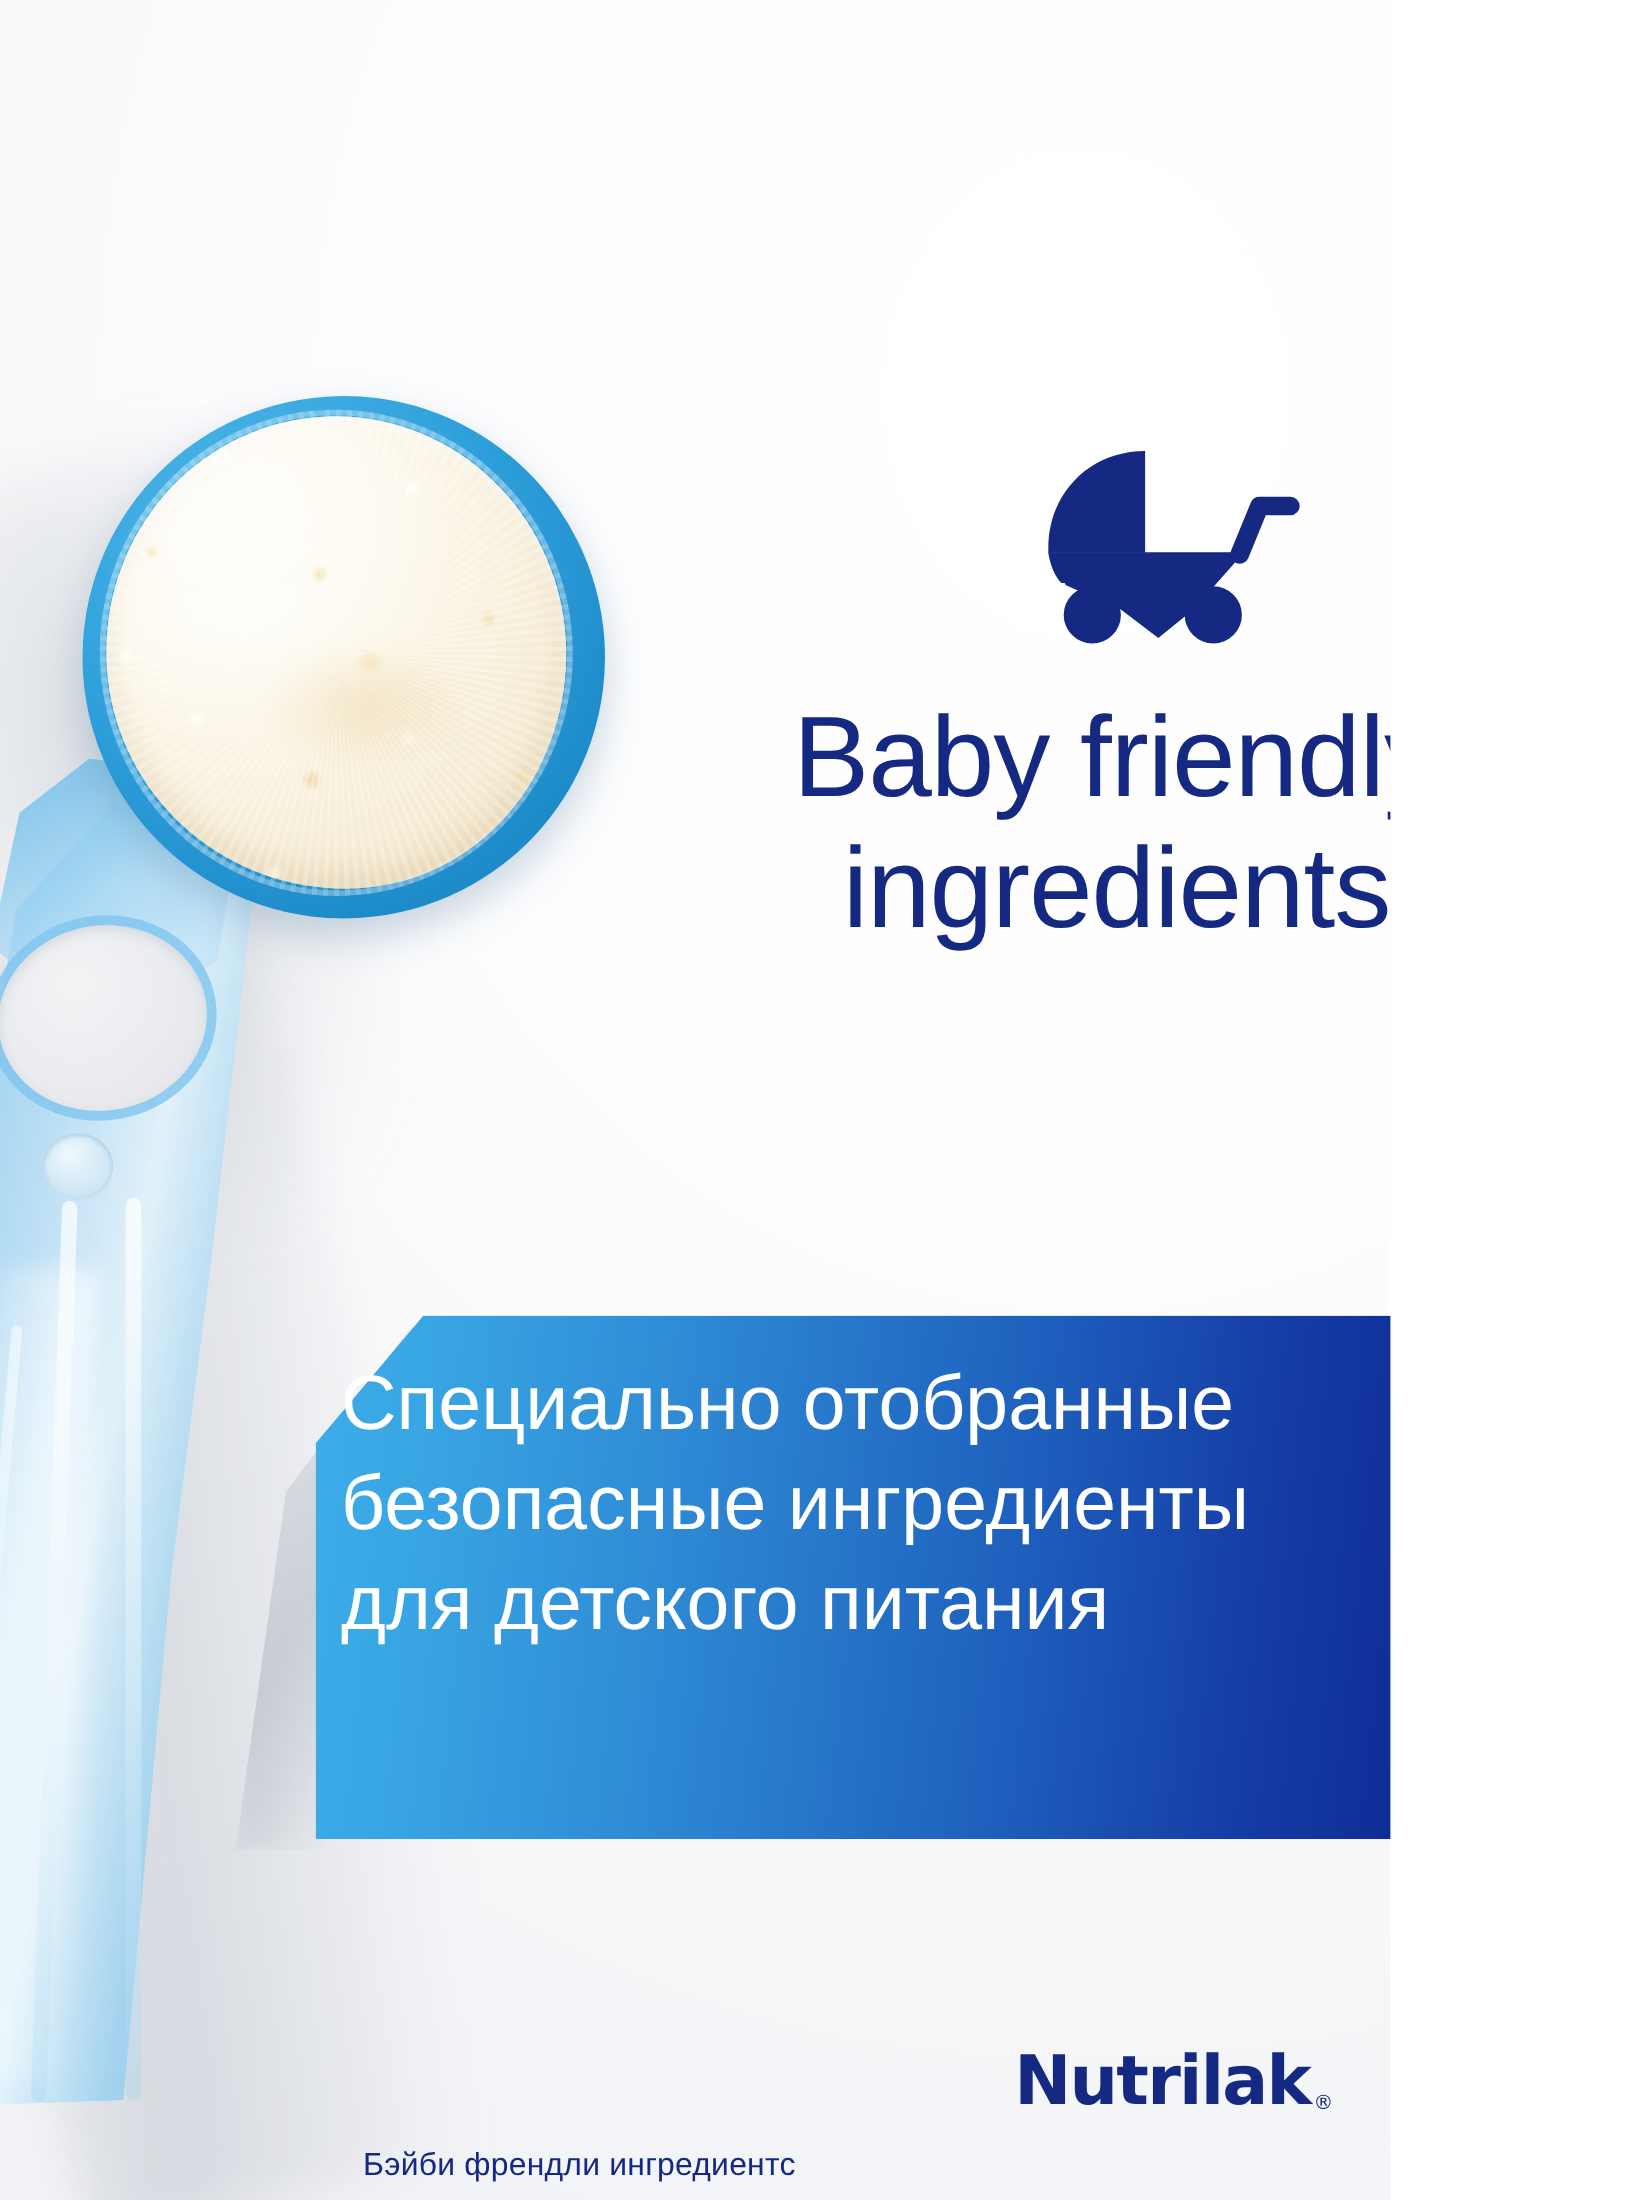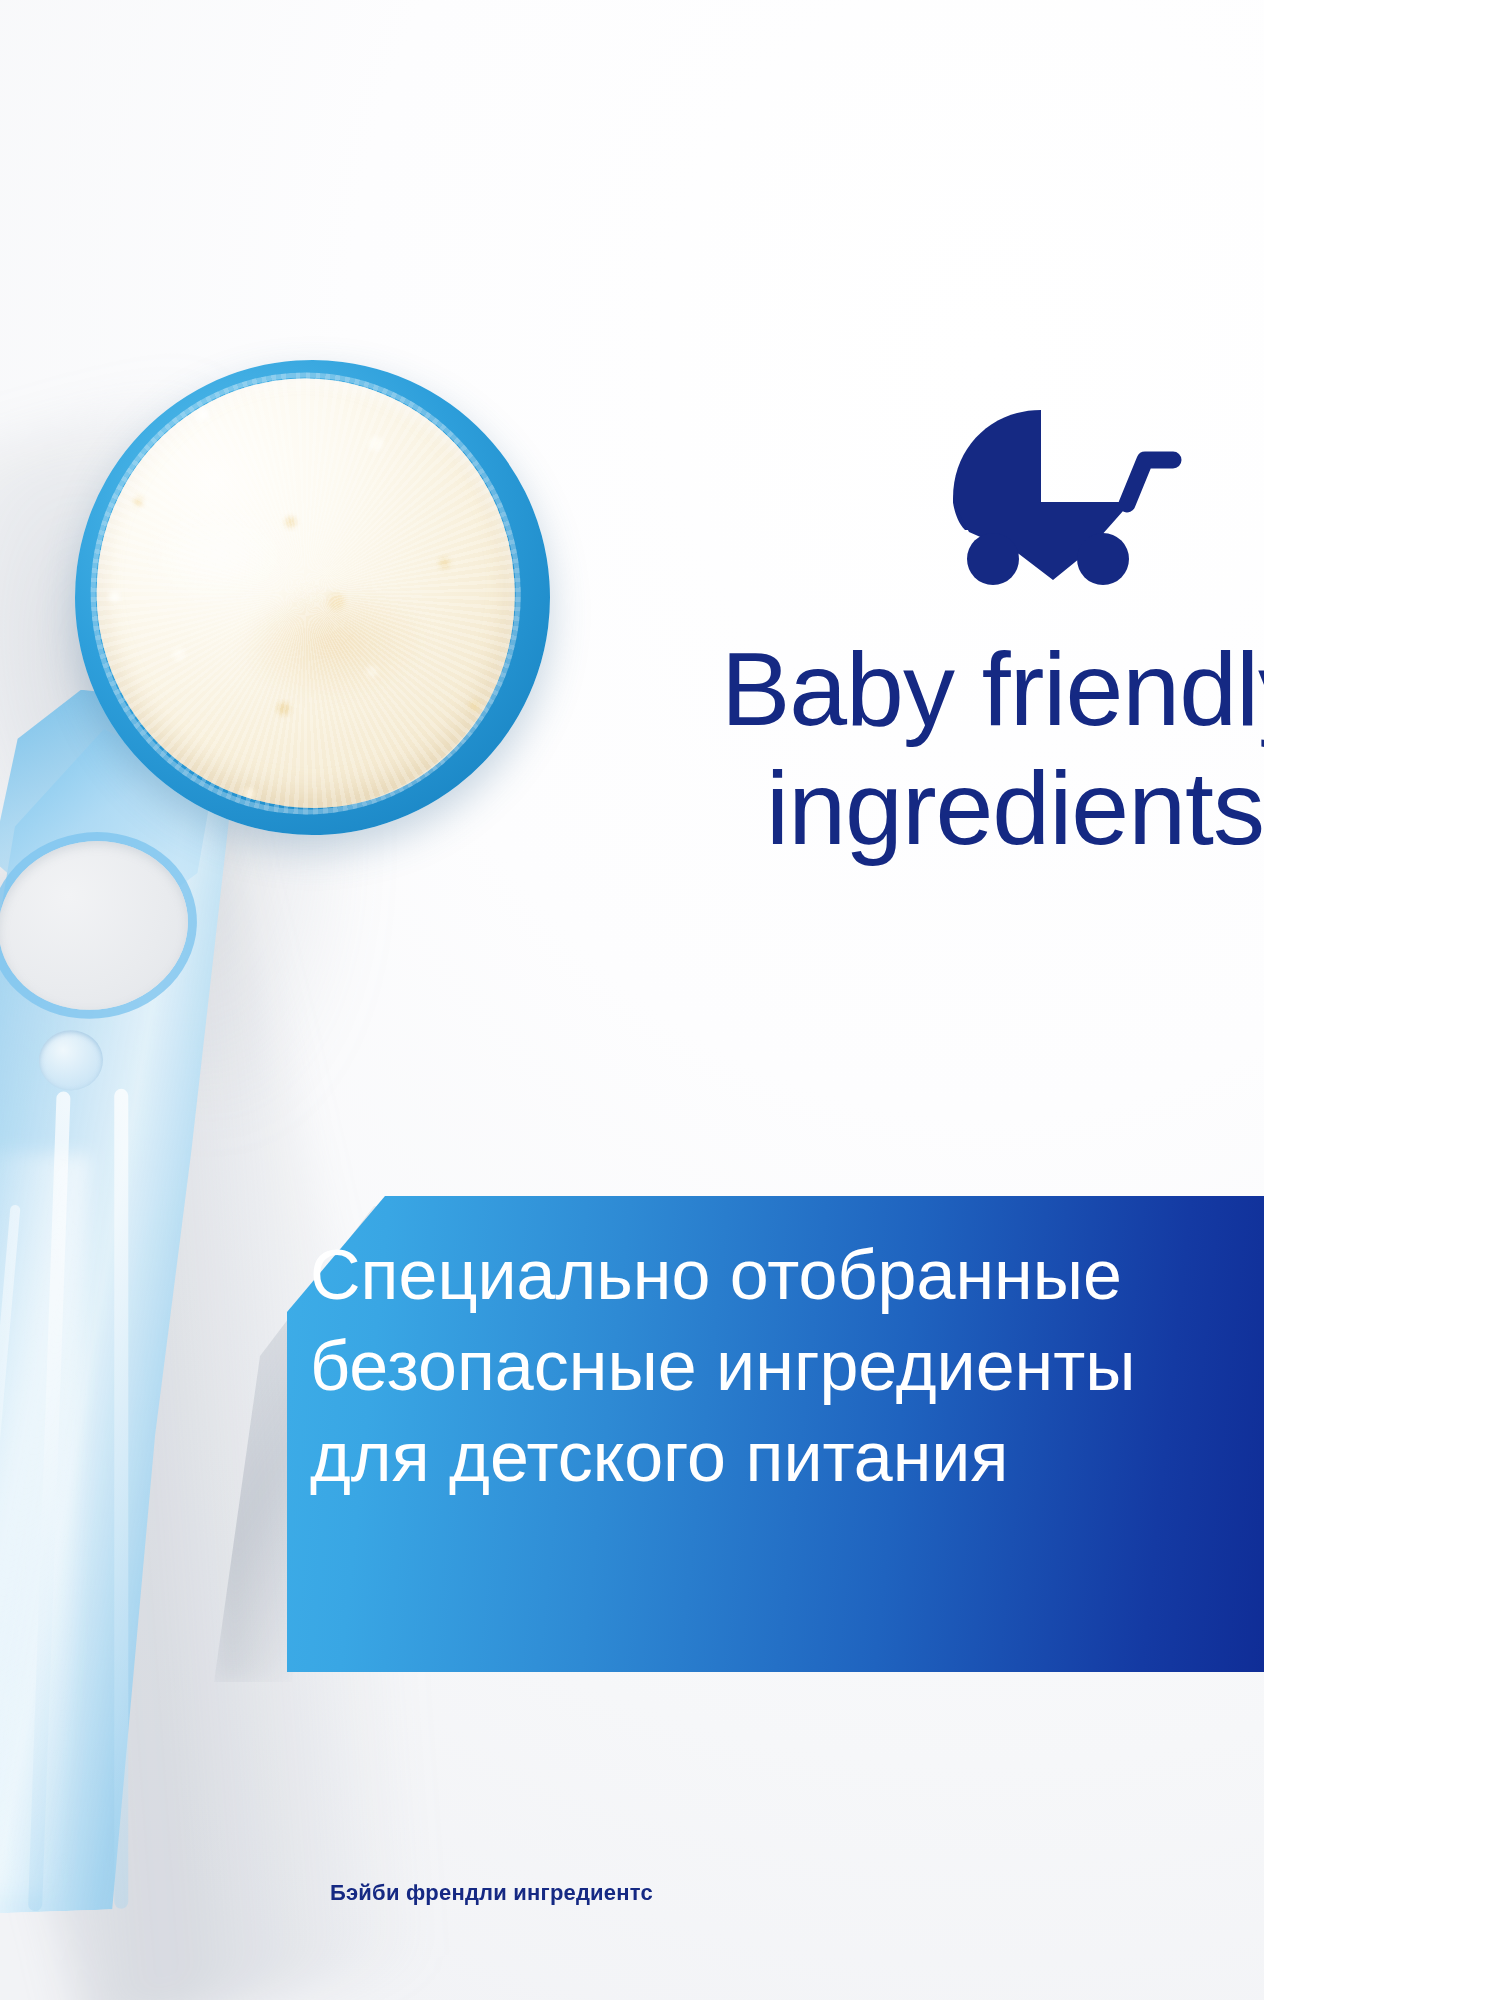--- a/index.html
+++ b/index.html
@@ -159,22 +159,22 @@
     clip-path:polygon(160px 0px, 240px 0px, 120px 140px, 78px 476px, 0px 476px, 46px 150px);
   }
   .banner-text{
     position:absolute;left:310px;top:1230px;width:1190px;
     color:#ffffff;font-size:70px;line-height:1.30;font-weight:400;
     letter-spacing:0px;white-space:pre-line;
   }
 
   
   .caption{
-    position:absolute;left:330px;top:1880px;
-    color:#152983;font-size:22px;font-weight:700;letter-spacing:.2px;
+    position:absolute;left:330px;top:1952px;
+    color:#152983;font-size:29px;font-weight:400;letter-spacing:.2px;
   }
   .logo{
     position:absolute;right:52px;top:1855px;
     color:#152983;font-size:62px;font-weight:700;letter-spacing:-1.6px;
     font-family:"DejaVu Sans", sans-serif;
   }
   .logo .reg{font-size:18px;font-weight:400;vertical-align:-4px;margin-left:3px;letter-spacing:0;}
 </style>
 </head>
 <body>
@@ -221,14 +221,17 @@
 ingredients</div>
 
   <div class="banner-shadow"></div>
   <div class="banner"></div>
   <div class="banner-text">Специально отобранные
 безопасные ингредиенты
 для детского питания</div>
 
   <div class="caption">Бэйби френдли ингредиентс</div>
 
+  <div class="logo">
+    <span>Nutrilak</span><span class="reg">®</span>
+  </div>
 
 </div>
 
 </body></html>

